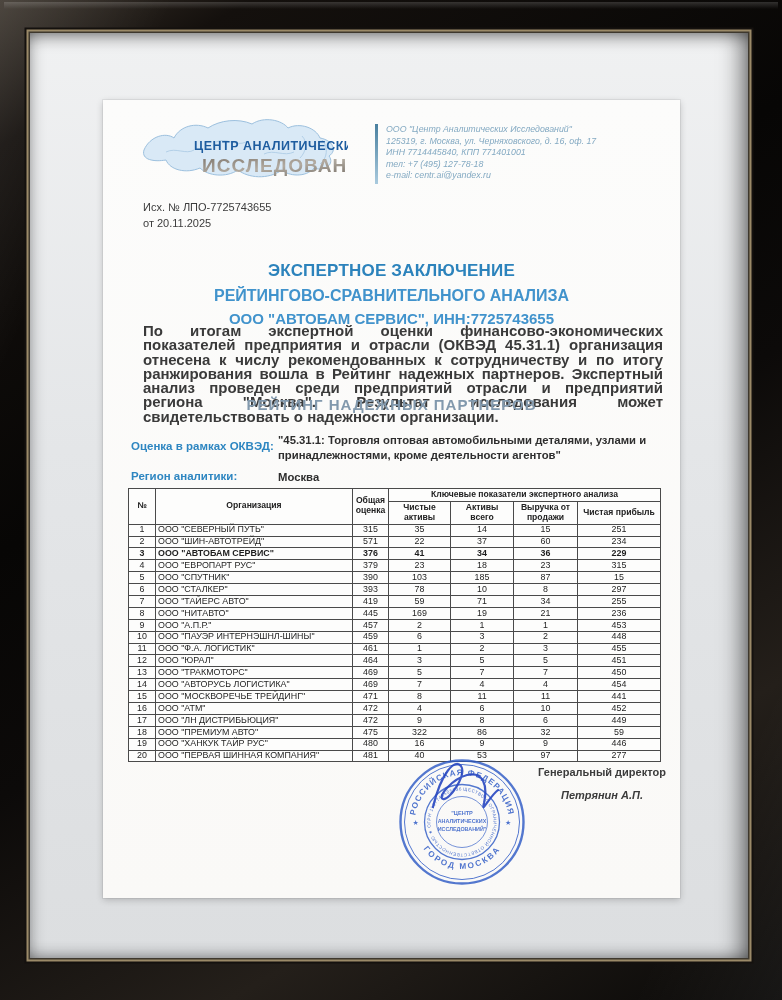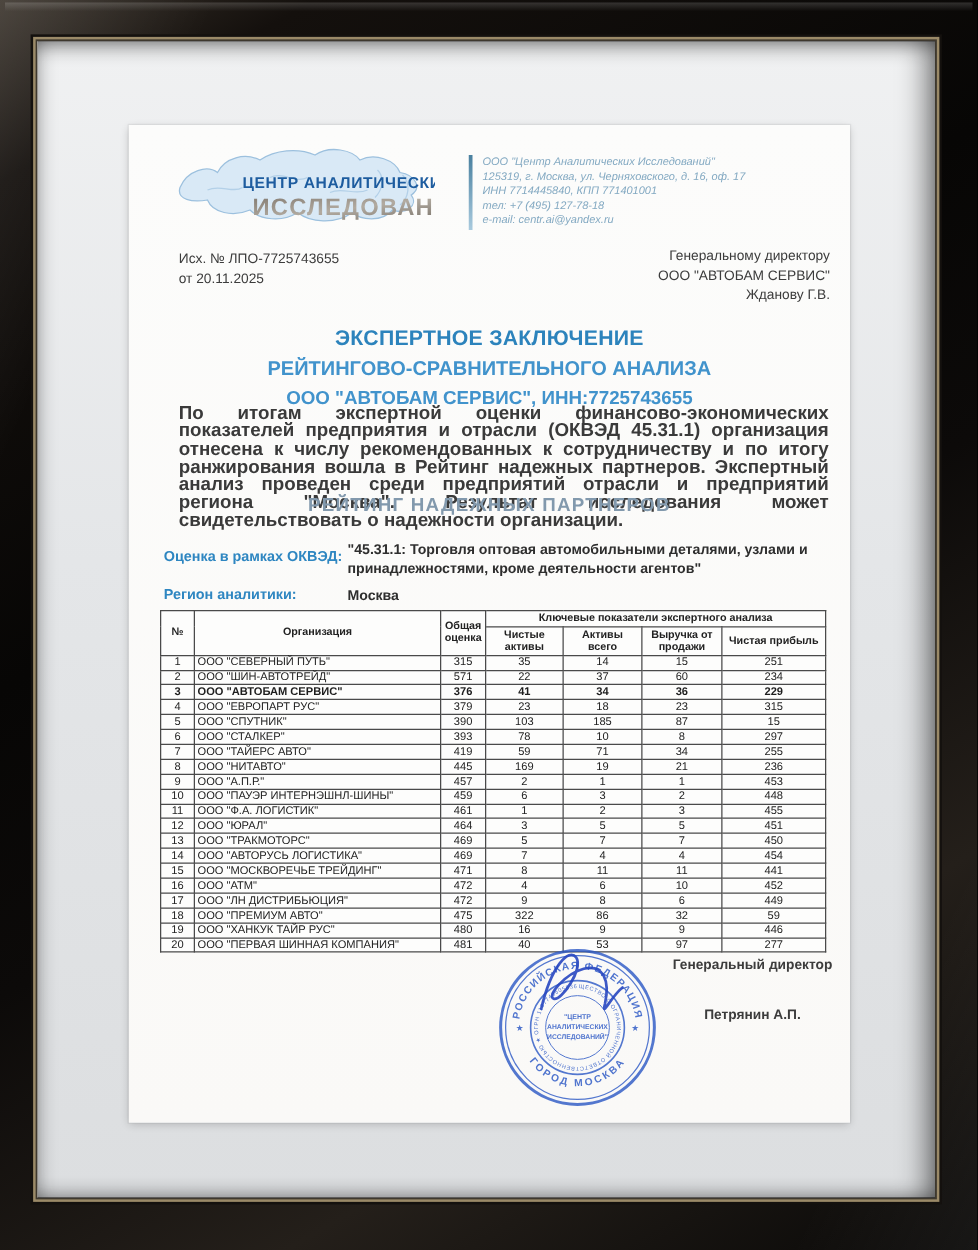--- a/index.html
+++ b/index.html
@@ -54,21 +54,21 @@
   table{border-collapse:collapse;table-layout:fixed;width:532px;background:#fdfdfc;}
   th{border:1px solid #4a4a4a;font-size:8.6px;font-weight:bold;color:#222;
      padding:1px 2px;line-height:1.15;text-align:center;}
   td{border:1px solid #4a4a4a;font-size:8.9px;color:#1e1e1e;text-align:center;
      padding:0 2px;height:10.9px;line-height:1.05;}
   td.org{text-align:left;}
   tr.hl td{font-weight:bold;}
   
   .sig-block{left:434px;top:666px;width:130px;text-align:center;font-size:11px;
     font-weight:bold;color:#3c3c3c;}
-  .sig-name{margin-top:28px;}
+  .sig-name{margin-top:11px;font-style:italic;}
   .stamp{left:294px;top:657px;}
 </style>
 </head>
 <body>
 
 <div class="photo">
   <div class="frame"></div>
   <div class="mat">
     <div class="document">
 
@@ -102,25 +102,20 @@
           <div>тел: +7 (495) 127-78-18</div>
           <div>e-mail: centr.ai@yandex.ru</div>
         </div>
       </div>
 
       <div class="abs ref">
         <div>Исх. № ЛПО-7725743655</div>
         <div>от 20.11.2025</div>
       </div>
 
-      <div class="abs addressee">
-        <div>Генеральному директору</div>
-        <div>ООО "АВТОБАМ СЕРВИС"</div>
-        <div>Жданову Г.В.</div>
-      </div>
 
       <div class="abs titles">
         <div class="t1">ЭКСПЕРТНОЕ ЗАКЛЮЧЕНИЕ</div>
         <div class="t2">РЕЙТИНГОВО-СРАВНИТЕЛЬНОГО АНАЛИЗА</div>
         <div class="t3">ООО "АВТОБАМ СЕРВИС", ИНН:7725743655</div>
       </div>
 
       <div class="abs intro">По итогам экспертной оценки финансово-экономических показателей предприятия и отрасли (ОКВЭД 45.31.1) организация отнесена к числу рекомендованных к сотрудничеству и по итогу ранжирования вошла в Рейтинг надежных партнеров. Экспертный анализ проведен среди  предприятий отрасли и предприятий региона "Москва". Результат исследования может свидетельствовать о надежности организации.</div>
 
       <div class="abs rating-heading">РЕЙТИНГ НАДЕЖНЫХ ПАРТНЕРОВ</div>

